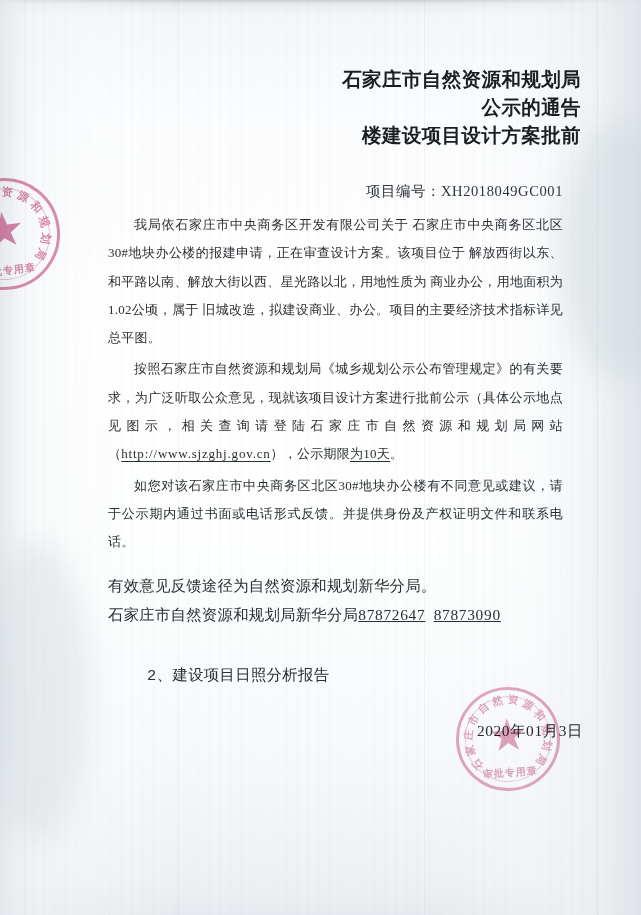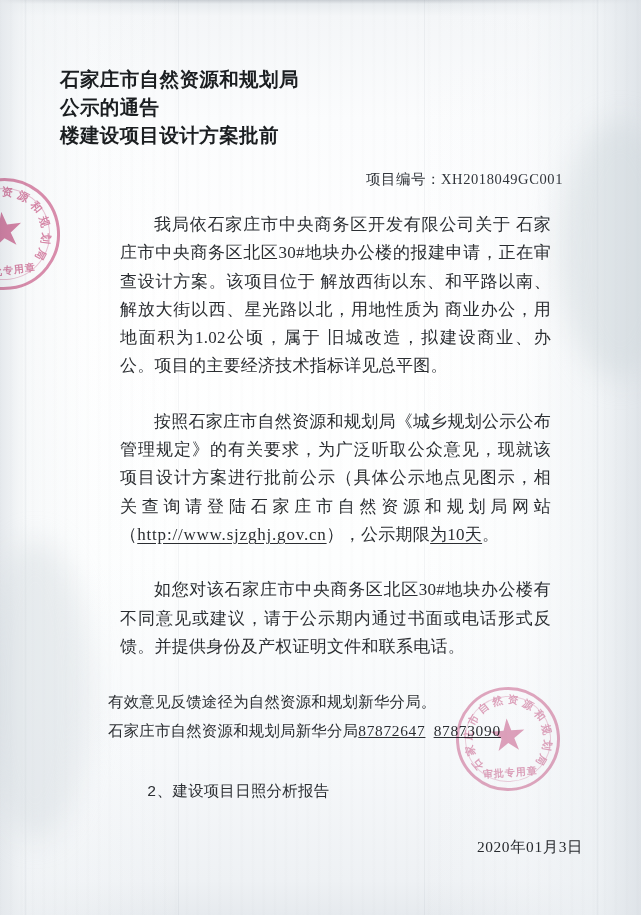--- a/index.html
+++ b/index.html
@@ -66,52 +66,52 @@
     width: 3px;
     background: linear-gradient(90deg, rgba(255,255,255,0), rgba(150,160,170,0.10), rgba(255,255,255,0));
   }
 
   
   .content {
     position: relative;
     z-index: 3;
   }
   .title-block {
-    text-align: left;
+    text-align: right;
     padding: 66px 60px 0 60px;
   }
   .title-line {
     font-family: "DejaVu Sans", "Liberation Sans", sans-serif;
     font-weight: bold;
     font-size: 19.5px;
     line-height: 28px;
     letter-spacing: .4px;
     color: #1b1e21;
     white-space: nowrap;
   }
   .title-line.l2 { font-size: 19.5px; letter-spacing: 0; }
   .project-no {
-    margin-top: 20px;
+    margin-top: 32px;
     text-align: right;
     padding-right: 78px;
     font-size: 14.5px;
     letter-spacing: .5px;
     color: #30343a;
   }
   .project-no .code {
     font-family: "Liberation Serif", serif;
     letter-spacing: .6px;
   }
 
   .body-text {
     padding: 10px 78px 0 108px;
   }
   p.para {
-    margin: 12px;
-    font-size: 17px;
+    margin: 0;
+    font-size: 13px;
     line-height: 28.3px;
     letter-spacing: .25px;
     text-align: justify;
     text-justify: inter-character;
     color: #2b2e32;
   }
   p.para.indent { text-indent: 2em; }
   .gap-sm { height: 3px; }
   .u { text-decoration: underline; text-underline-offset: 3px; }
   .url { letter-spacing: .8px; text-decoration: underline; }

